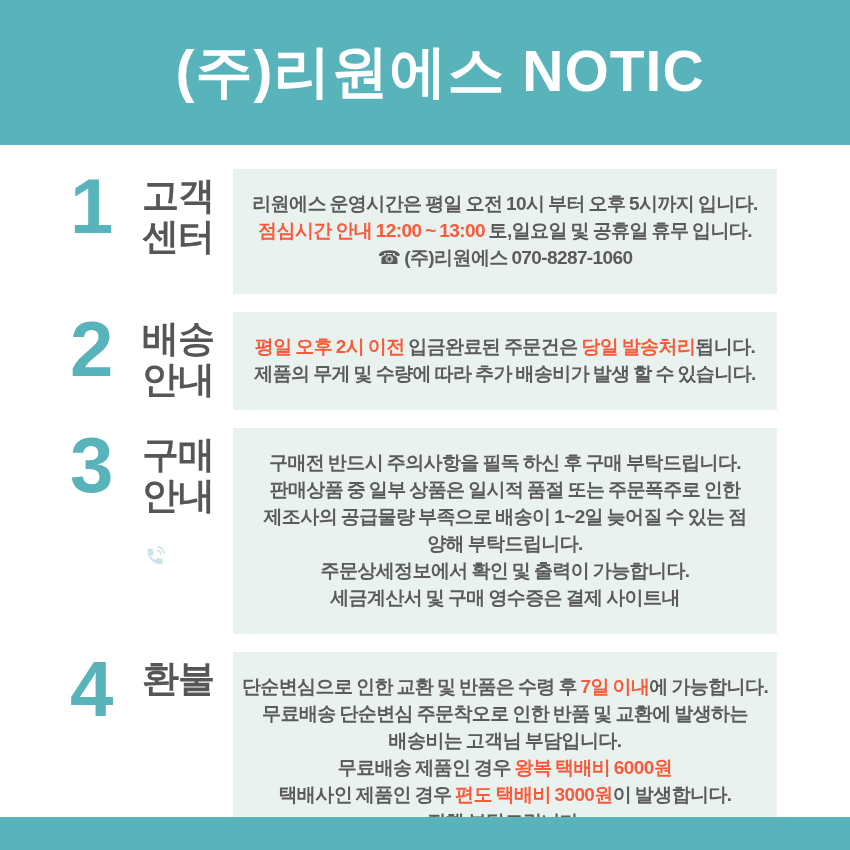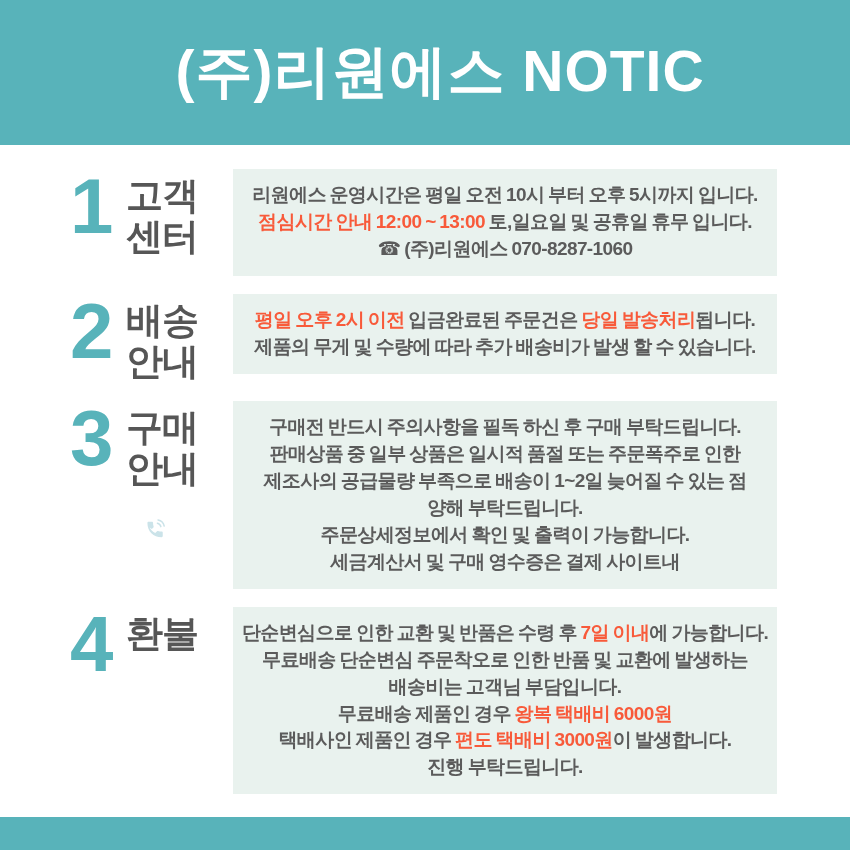--- a/index.html
+++ b/index.html
@@ -36,27 +36,27 @@
   .section-left{
     width:163px;flex:none;display:flex;flex-direction:column;padding-top:6px;
   }
   .heading-row{display:flex;align-items:flex-start;}
   .section-number{
     color:var(--teal);font-size:78px;font-weight:bold;line-height:0.82;
     width:52px;flex:none;letter-spacing:-2px;
   }
   .section-label{
     color:#565656;font-size:37px;font-weight:bold;line-height:1.12;
-    letter-spacing:-1px;margin-left:4px;
+    letter-spacing:-1px;margin-left:20px;
   }
   .left-icon{margin:26px 0 0 72px;width:26px;height:26px;}
   .left-icon svg{display:block;}
   .section-box{
     flex:1;background:var(--box-bg);
-    padding:13px 8px;
+    padding:22px 8px;
     display:flex;flex-direction:column;justify-content:center;
     text-align:center;
   }
   .notice-line{
     margin:0;color:var(--text);
     font-size:19px;font-weight:bold;line-height:1.42;
     letter-spacing:-0.6px;word-spacing:-1px;word-break:keep-all;
   }
   .seg-orange{color:var(--orange);}
   .seg-blue{color:var(--blue);}

